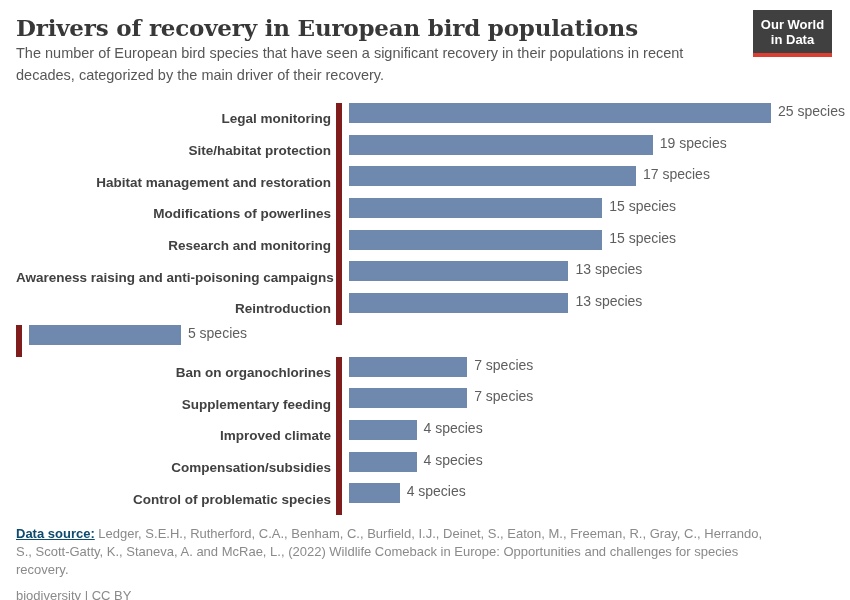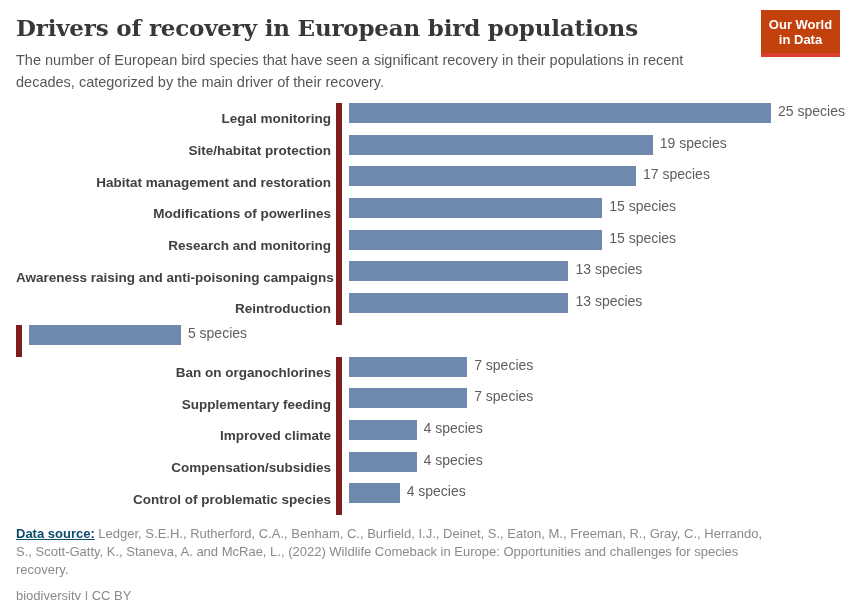--- a/index.html
+++ b/index.html
@@ -5,46 +5,46 @@
   * { margin:0; padding:0; box-sizing:border-box; }
   html,body { background:#fff; }
   .page {
     position:relative;
     width:850px; height:600px;
     background:#fff;
     font-family:"Liberation Sans", sans-serif;
     overflow:hidden;
   }
   
-  .header { position:absolute; top:14px; left:16px; right:16px; }
+  .header { position:absolute; top:14px; left:16px; right:24px; }
   .title {
     font-family:"DejaVu Serif", serif;
     font-weight:700;
     font-size:23px;
     letter-spacing:-0.2px;
     color:#383838;
   }
   .subtitle {
-    margin-top:9px;
+    margin-top:2px;
     max-width:700px;
     font-size:14.5px;
     line-height:1.5;
     color:#575757;
   }
   .logo {
     position:absolute; top:-4px; right:-6px;
     width:79px;
     padding:7px 4px 5px 4px;
     text-align:center;
     color:#fff;
     font-weight:700;
     font-size:13px;
     line-height:1.18;
     border-bottom:4px solid #dc3e32;
-    background:#c2410c;
+    background:#404040;
   }
   
   .chart { position:absolute; top:103px; left:16px; right:16px; height:412px; }
   .bar-row { display:flex; align-items:center; height:31.7px; }
   .cat-label {
     width:320px;
     padding-right:5px;
     text-align:right;
     font-size:13.5px;
     font-weight:700;

